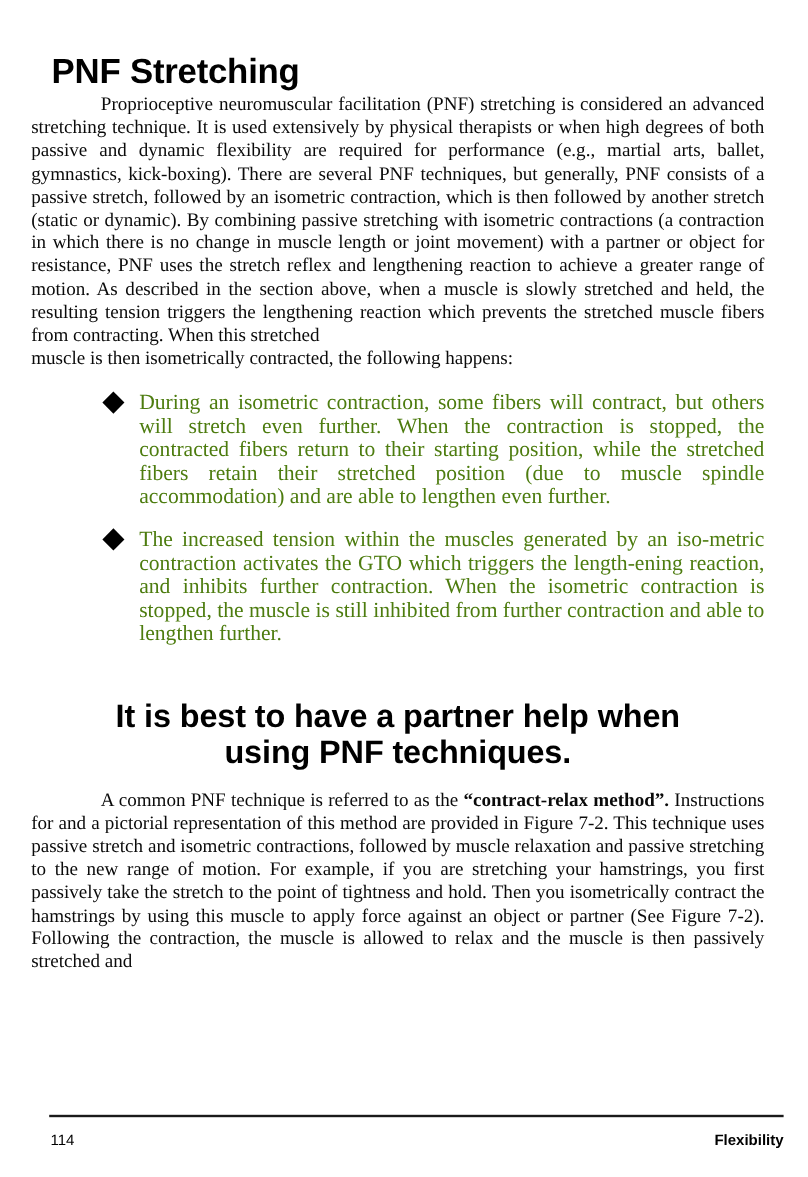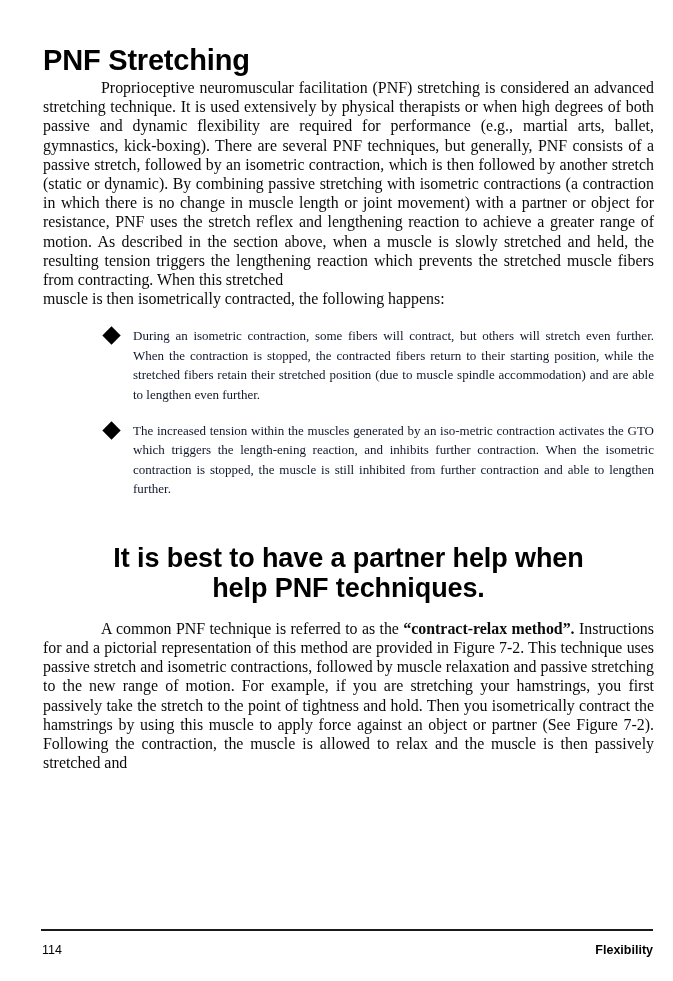--- a/index.html
+++ b/index.html
@@ -34,21 +34,21 @@
     font-size: 29px;
     line-height: 34px;
     letter-spacing: -0.2px;
     color: #000;
     white-space: nowrap;
   }
 
   
   .body-col {
     position: absolute;
-    left: 43px;
+    left: 26px;
     width: 611px;
     top: 78px;
   }
 
   p.para {
     margin: 0;
     font-size: 15.9px;
     line-height: 19.2px;
     text-align: justify;
     text-justify: inter-word;
@@ -66,25 +66,25 @@
   ul.bullets {
     list-style: none;
     margin: 0;
     padding: 0;
     position: relative;
   }
   ul.bullets li {
     position: relative;
     padding-left: 90px;
     margin: 0;
-    font-size: 13px;
+    font-size: 18px;
     line-height: 19.4px;
     text-align: justify;
     text-justify: inter-word;
-    color: #0f172a;
+    color: #4d7c0f;
   }
   ul.bullets li + li {
     margin-top: 17px;
   }
   .diamond {
     position: absolute;
     left: 62px;
     top: 3px;
     width: 13px;
     height: 13px;
@@ -173,21 +173,21 @@
       </li>
     </ul>
 
     <div class="spacer-20"></div>
 
 
     <div class="spacer-24"></div>
 
     <div class="callout">
       <div>It is best to have a partner help when</div>
-      <div>help PNF techniques.</div>
+      <div>using PNF techniques.</div>
     </div>
 
     <div class="spacer-16"></div>
 
     <p class="para indent"><span>A common PNF technique is referred to as the </span><b class="inline-bold">“contract-relax method”.</b><span> Instructions for and a pictorial representation of this method are provided in Figure 7-2. This technique uses passive stretch and isometric contractions, followed by muscle relaxation and passive stretching to the new range of motion. For example, if you are stretching your hamstrings, you first passively take the stretch to the point of tightness and hold. Then you isometrically contract the hamstrings by using this muscle to apply force against an object or partner (See Figure 7-2). Following the contraction, the muscle is allowed to relax and the muscle is then passively stretched and</span></p>
 
   </div>
 
   <div class="footer-rule"></div>
 

